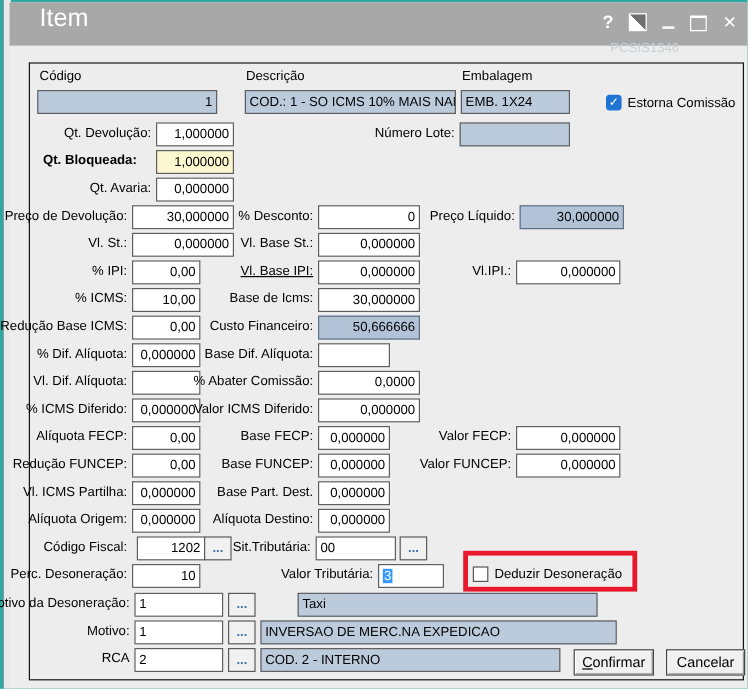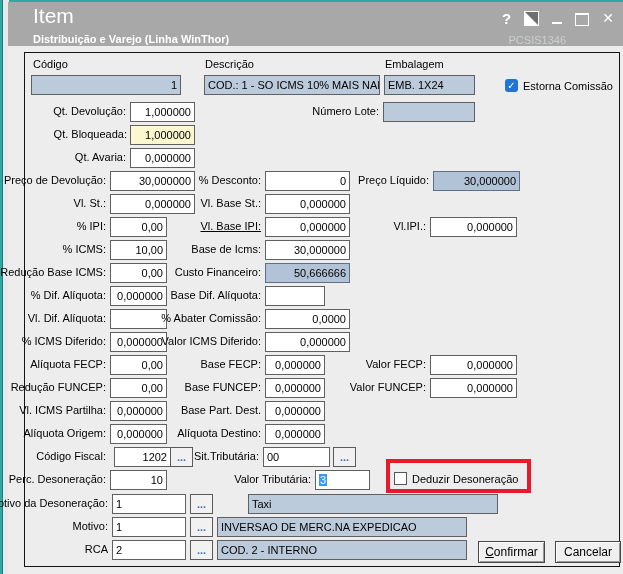--- a/index.html
+++ b/index.html
@@ -1,20 +1,20 @@
 <!DOCTYPE html>
 <html><head>
 <meta charset="utf-8">
 <style>
   html,body{margin:0;padding:0;}
   body{font-family:"Liberation Sans","DejaVu Sans",sans-serif;}
   #screen{position:relative;width:623px;height:574px;background:#2EA8A1;overflow:hidden;}
   .side-strip{position:absolute;left:2px;top:0;width:6px;height:574px;background:#e9e9e9;border-left:1px solid #15807a;}
   .dialog{position:absolute;left:8px;top:2px;width:615px;height:572px;background:#ededed;}
-  .titlebar{position:absolute;left:0;top:0;right:0;height:44px;background:#a8a8a8;}
+  .titlebar{position:absolute;left:0;top:0;right:0;height:36px;background:#a8a8a8;}
   .t-title{position:absolute;left:25px;top:2px;font-size:21px;color:#ffffff;}
   .t-sub{position:absolute;left:25px;top:31px;font-size:11px;font-weight:bold;color:#ffffff;}
   .t-code{position:absolute;right:57px;top:32px;font-size:11px;color:#ccd0d3;}
   .t-icons{position:absolute;top:7px;right:9px;display:flex;gap:13px;align-items:center;height:18px;}
   .ti{color:#fff;display:inline-block;}
   .ti.help{font-size:15px;font-weight:bold;}
   .ti.split{width:13px;height:13px;border:1px solid #fcfcfc;background:linear-gradient(to top right,#ffffff 49.5%,#6f6f6f 50.5%);}
   .ti.minw{width:10px;height:14px;position:relative;}
   .ti.minw i{position:absolute;left:0;bottom:1px;width:10px;height:2px;background:#fff;}
   .ti.max{width:12px;height:10px;border:1px solid #fff;border-top-width:2px;margin-top:2px;}
@@ -44,21 +44,20 @@
 </style>
 </head>
 <body>
 
 <div id="screen">
   <div class="side-strip"></div>
 
   <div class="dialog">
     <div class="titlebar">
       <div class="t-title">Item</div>
-      <div class="t-sub">Distribuição e Varejo (Linha WinThor)</div>
       <div class="t-code">PCSIS1346</div>
       <div class="t-icons">
         <span class="ti help">?</span>
         <span class="ti split"></span>
         <span class="ti minw">
             <i></i>
           </span>
         <span class="ti max"></span>
         <span class="ti close">✕</span>
       </div>
@@ -78,21 +77,21 @@
     <div class="cbg" style="left:505px;top:79px;">
       <span class="cb checked">✓</span>
       <span class="cb-label">Estorna Comissão</span>
     </div>
 
     <div id="dyn">
         <div class="lbl" style="right: 497px; top: 105px;">Qt. Devolução:</div>
         <div class="fld right" style="left: 130px; top: 102px; width: 65px;">1,000000</div>
         <div class="lbl" style="right: 244px; top: 105px;">Número Lote:</div>
         <div class="fld ro" style="left: 383px; top: 102px; width: 92px;"></div>
-        <div class="lbl" style="right: 496px; top: 128px;">Qt. Bloqueada:</div>
+        <div class="lbl" style="right: 509px; top: 128px; font-weight: bold;">Qt. Bloqueada:</div>
         <div class="fld yellow right" style="left: 130px; top: 125px; width: 65px;">1,000000</div>
         <div class="lbl" style="right: 497px; top: 151px;">Qt. Avaria:</div>
         <div class="fld right" style="left: 130px; top: 148px; width: 65px;">0,000000</div>
         <div class="lbl" style="right: 517px; top: 174px;">Preço de Devolução:</div>
         <div class="fld right" style="left: 110px; top: 171px; width: 85px;">30,000000</div>
         <div class="lbl" style="right: 362px; top: 174px;">% Desconto:</div>
         <div class="fld right" style="left: 265px; top: 171px; width: 85px;">0</div>
         <div class="lbl" style="right: 194px; top: 174px;">Preço Líquido:</div>
         <div class="fld rodark right" style="left: 433px; top: 171px; width: 87px;">30,000000</div>
         <div class="lbl" style="right: 517px; top: 197px;">Vl. St.:</div>
@@ -155,21 +154,21 @@
         <div class="fld right" style="left: 110px; top: 470px; width: 57px;">10</div>
         <div class="lbl" style="right: 312px; top: 473px;">Valor Tributária:</div>
         <div class="fld" style="left: 315px; top: 470px; width: 55px;"><span class="seltext">3</span></div>
         <div class="lbl" style="right: 515px; top: 497px;">Motivo da Desoneração:</div>
         <div class="fld" style="left: 112px; top: 494px; width: 74px;">1</div>
         <button class="browse" style="left: 190px; top: 494px;">...</button>
         <div class="fld ro" style="left: 217px; top: 494px; width: 250px; margin-left: 31px;">Taxi</div>
         <div class="lbl" style="right: 515px; top: 520px;">Motivo:</div>
         <div class="fld" style="left: 112px; top: 517px; width: 74px;">1</div>
         <button class="browse" style="left: 190px; top: 517px;">...</button>
-        <div class="fld ro" style="left: 217px; top: 517px; width: 250px;">INVERSAO DE MERC.NA EXPEDICAO</div>
+        <div class="fld ro" style="left: 217px; top: 517px; width: 297px;">INVERSAO DE MERC.NA EXPEDICAO</div>
         <div class="lbl" style="right: 515px; top: 543px;">RCA</div>
         <div class="fld" style="left: 112px; top: 540px; width: 74px;">2</div>
         <button class="browse" style="left: 190px; top: 540px;">...</button>
         <div class="fld ro" style="left: 217px; top: 540px; width: 250px;">COD. 2 - INTERNO</div>
       </div>
 
     <div class="ann" id="ann-box" style="border-color: rgb(232, 25, 44);"></div>
     <div class="cbg" style="left:394px;top:472px;">
       <span class="cb un"></span>
       <span class="cb-label">Deduzir Desoneração</span>

